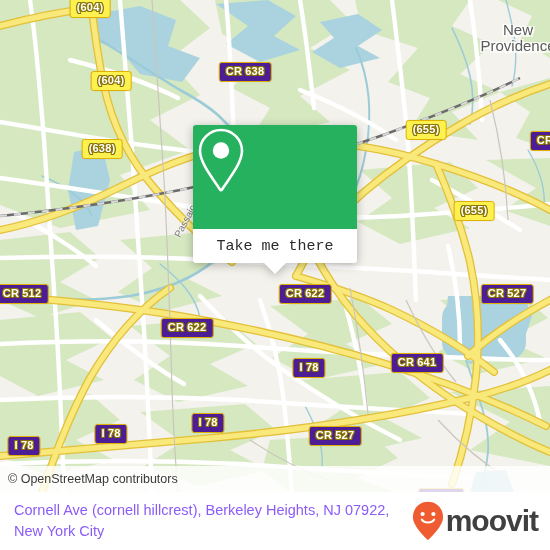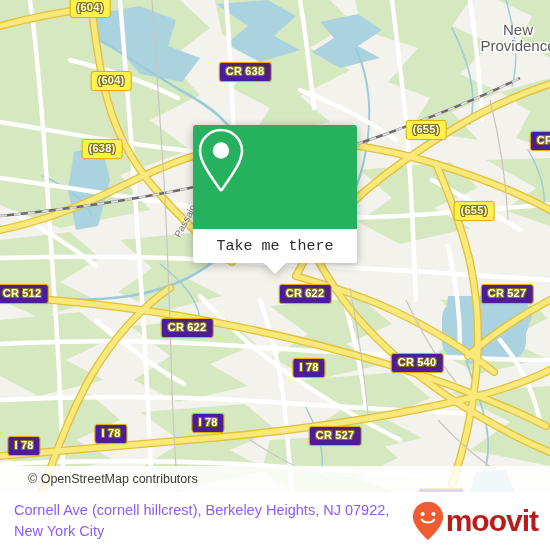--- a/index.html
+++ b/index.html
@@ -105,21 +105,21 @@
     border-top: 11px solid #ffffff;
   }
 
   
   #attribution {
     position: absolute;
     left: 0; top: 466px;
     width: 550px; height: 26px;
     background: rgba(255,255,255,.82);
     display: flex; align-items: center;
-    padding-left: 28px;
+    padding-left: 8px;
     color: #3a3a3a;
     font-size: 12.5px;
   }
 
   
   #bottombar {
     position: absolute;
     left: 0; top: 492px;
     width: 550px; height: 58px;
     background: #ffffff;
@@ -131,21 +131,21 @@
     color: #8b5cf6;
     font-size: 14.5px;
     line-height: 1.42;
     padding-right: 8px;
   }
   #moovit-logo {
     flex: 0 0 auto;
     display: flex; align-items: center; gap: 2px;
   }
   #moovit-word {
-    color: #b91c1c;
+    color: #404040;
     font-size: 30px;
     font-weight: bold;
     letter-spacing: -1px;
     line-height: 1;
   }
 </style>
 </head>
 <body>
 
 <div id="app">
@@ -286,21 +286,21 @@
     <div class="shield ref" style="left:245px; top:72px;">CR 638</div>
     <div class="shield paren" style="left:111px; top:81px;">(604)</div>
     <div class="shield paren" style="left:426px; top:130px;">(655)</div>
     <div class="shield paren" style="left:74px;  top:149px;margin-left:28px;">(638)</div>
     <div class="shield ref" style="left:545px; top:141px;">CR</div>
     <div class="shield paren" style="left:474px; top:211px;">(655)</div>
     <div class="shield ref" style="left:22px;  top:294px;">CR 512</div>
     <div class="shield ref" style="left:305px; top:294px;">CR 622</div>
     <div class="shield ref" style="left:507px; top:294px;">CR 527</div>
     <div class="shield ref" style="left:187px; top:328px;">CR 622</div>
-    <div class="shield ref" style="left:417px; top:363px;">CR 540</div>
+    <div class="shield ref" style="left:417px; top:363px;">CR 641</div>
     <div class="shield ref" style="left:309px; top:368px;">I 78</div>
     <div class="shield ref" style="left:24px;  top:446px;">I 78</div>
     <div class="shield ref" style="left:111px; top:434px;">I 78</div>
     <div class="shield ref" style="left:208px; top:423px;">I 78</div>
     <div class="shield ref" style="left:335px; top:436px;">CR 527</div>
     <div class="shield ref" style="left:441px; top:498px;">US 22</div>
 
     <div id="callout">
       <div id="callout-head">
         <svg width="56" height="70" viewBox="0 0 56 70">

